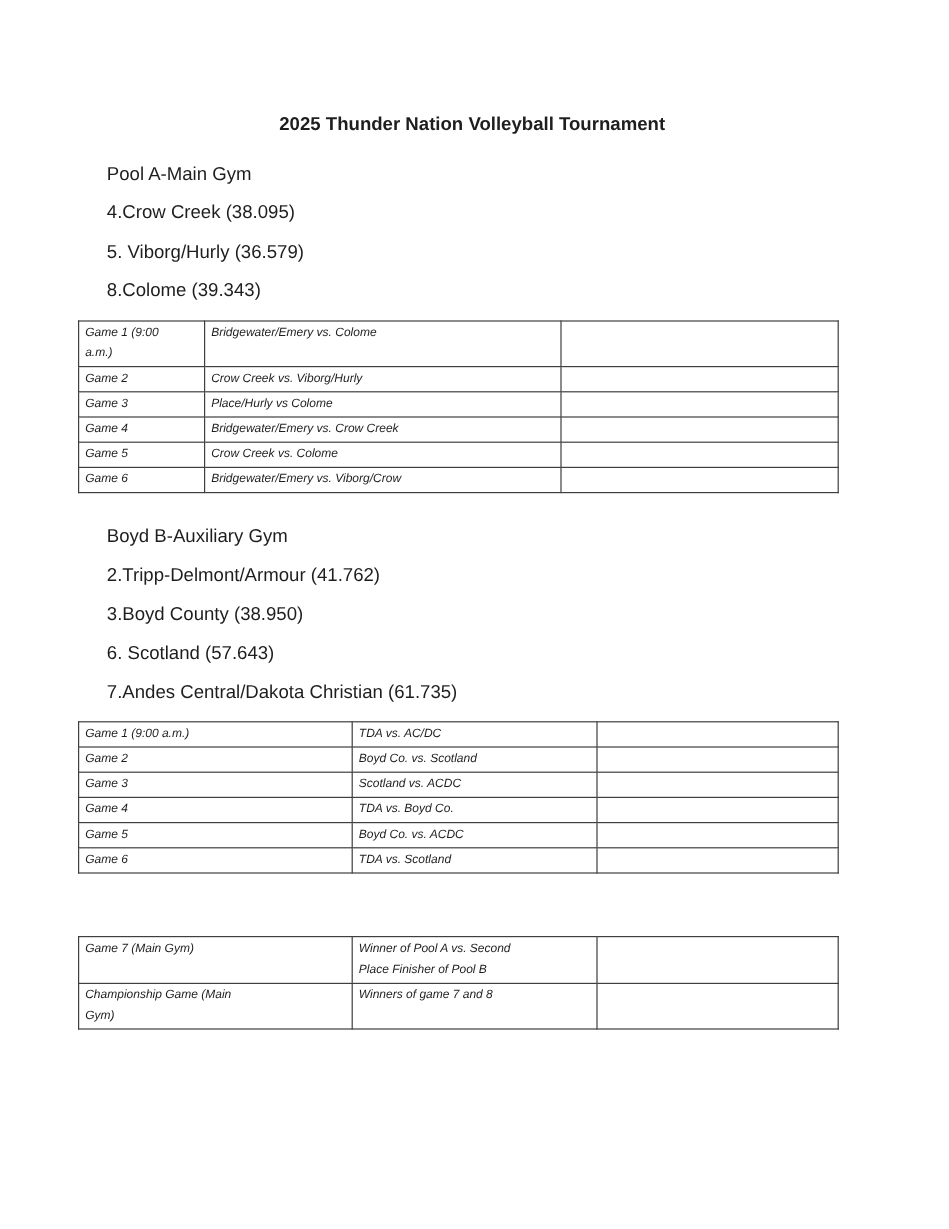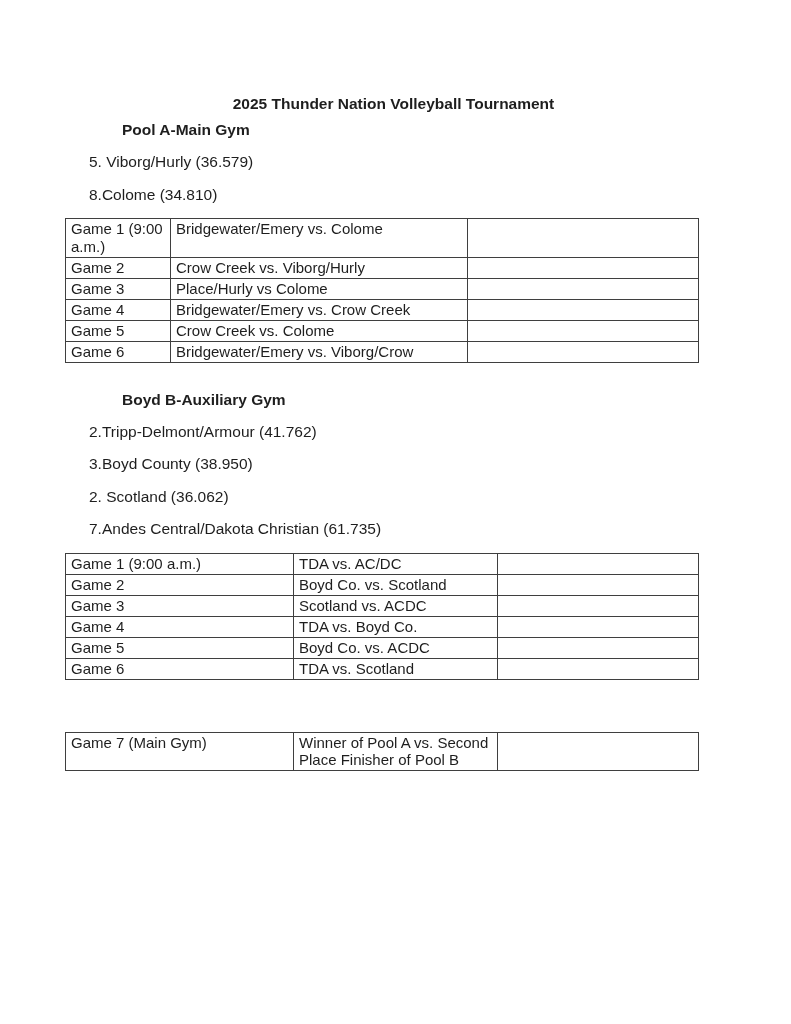--- a/index.html
+++ b/index.html
@@ -21,60 +21,61 @@
   .content {
     box-sizing: border-box;
     padding: 95px 93px 0 89px;
   }
   .para {
     margin: 0 0 14.5px 0;
   }
   .title {
     text-align: center;
     font-weight: bold;
-    margin-bottom: 8px;
+    margin-bottom: 24px;
   }
   .heading {
-    font-weight: bold;
+    font-weight: normal;
     margin-bottom: 14px;
-    margin-left: 33px;
   }
   .heading-poolb {
     margin-top: 28px;
   }
   table.sched {
     border-collapse: collapse;
     table-layout: fixed;
     width: 633px;
     margin-left: -24px;
   }
   table.sched td {
     border: 1px solid #3f3f3f;
     padding: 1px 5px 1.5px 5px;
-    font-size: 15px;
+    font-size: 10px;
     line-height: 17.5px;
     vertical-align: top;
     white-space: pre;
     overflow: hidden;
+    font-style: italic;
   }
   table.bracket {
     margin-top: 52px;
   }
 </style>
 </head>
 <body>
 
 <div class="page">
   <div class="content">
 
     <p class="para title">2025 Thunder Nation Volleyball Tournament</p>
 
     <p class="para heading">Pool A-Main Gym</p>
+    <p class="para">4.Crow Creek (38.095)</p>
     <p class="para">5. Viborg/Hurly (36.579)</p>
-    <p class="para">8.Colome (34.810)</p>
+    <p class="para">8.Colome (39.343)</p>
 
     <table class="sched">
       <colgroup>
           <col style="width:105px">
           <col style="width:297px">
           <col style="width:231px">
         </colgroup>
       <tbody>
         <tr>
           <td>Game 1 (9:00
@@ -106,21 +107,21 @@
           <td>Game 6</td>
           <td>Bridgewater/Emery vs. Viborg/Crow</td>
           <td></td>
         </tr>
       </tbody>
     </table>
 
     <p class="para heading heading-poolb">Boyd B-Auxiliary Gym</p>
     <p class="para">2.Tripp-Delmont/Armour (41.762)</p>
     <p class="para">3.Boyd County (38.950)</p>
-    <p class="para">2. Scotland (36.062)</p>
+    <p class="para">6. Scotland (57.643)</p>
     <p class="para">7.Andes Central/Dakota Christian (61.735)</p>
 
     <table class="sched">
       <colgroup>
           <col style="width:228px">
           <col style="width:204px">
           <col style="width:201px">
         </colgroup>
       <tbody>
         <tr>
@@ -162,17 +163,23 @@
           <col style="width:204px">
           <col style="width:201px">
         </colgroup>
       <tbody>
         <tr>
           <td>Game 7 (Main Gym)</td>
           <td>Winner of Pool A vs. Second
 Place Finisher of Pool B</td>
           <td></td>
         </tr>
+        <tr>
+          <td>Championship Game (Main
+Gym)</td>
+          <td>Winners of game 7 and 8</td>
+          <td></td>
+        </tr>
       </tbody>
     </table>
 
   </div>
 </div>
 
 </body></html>

